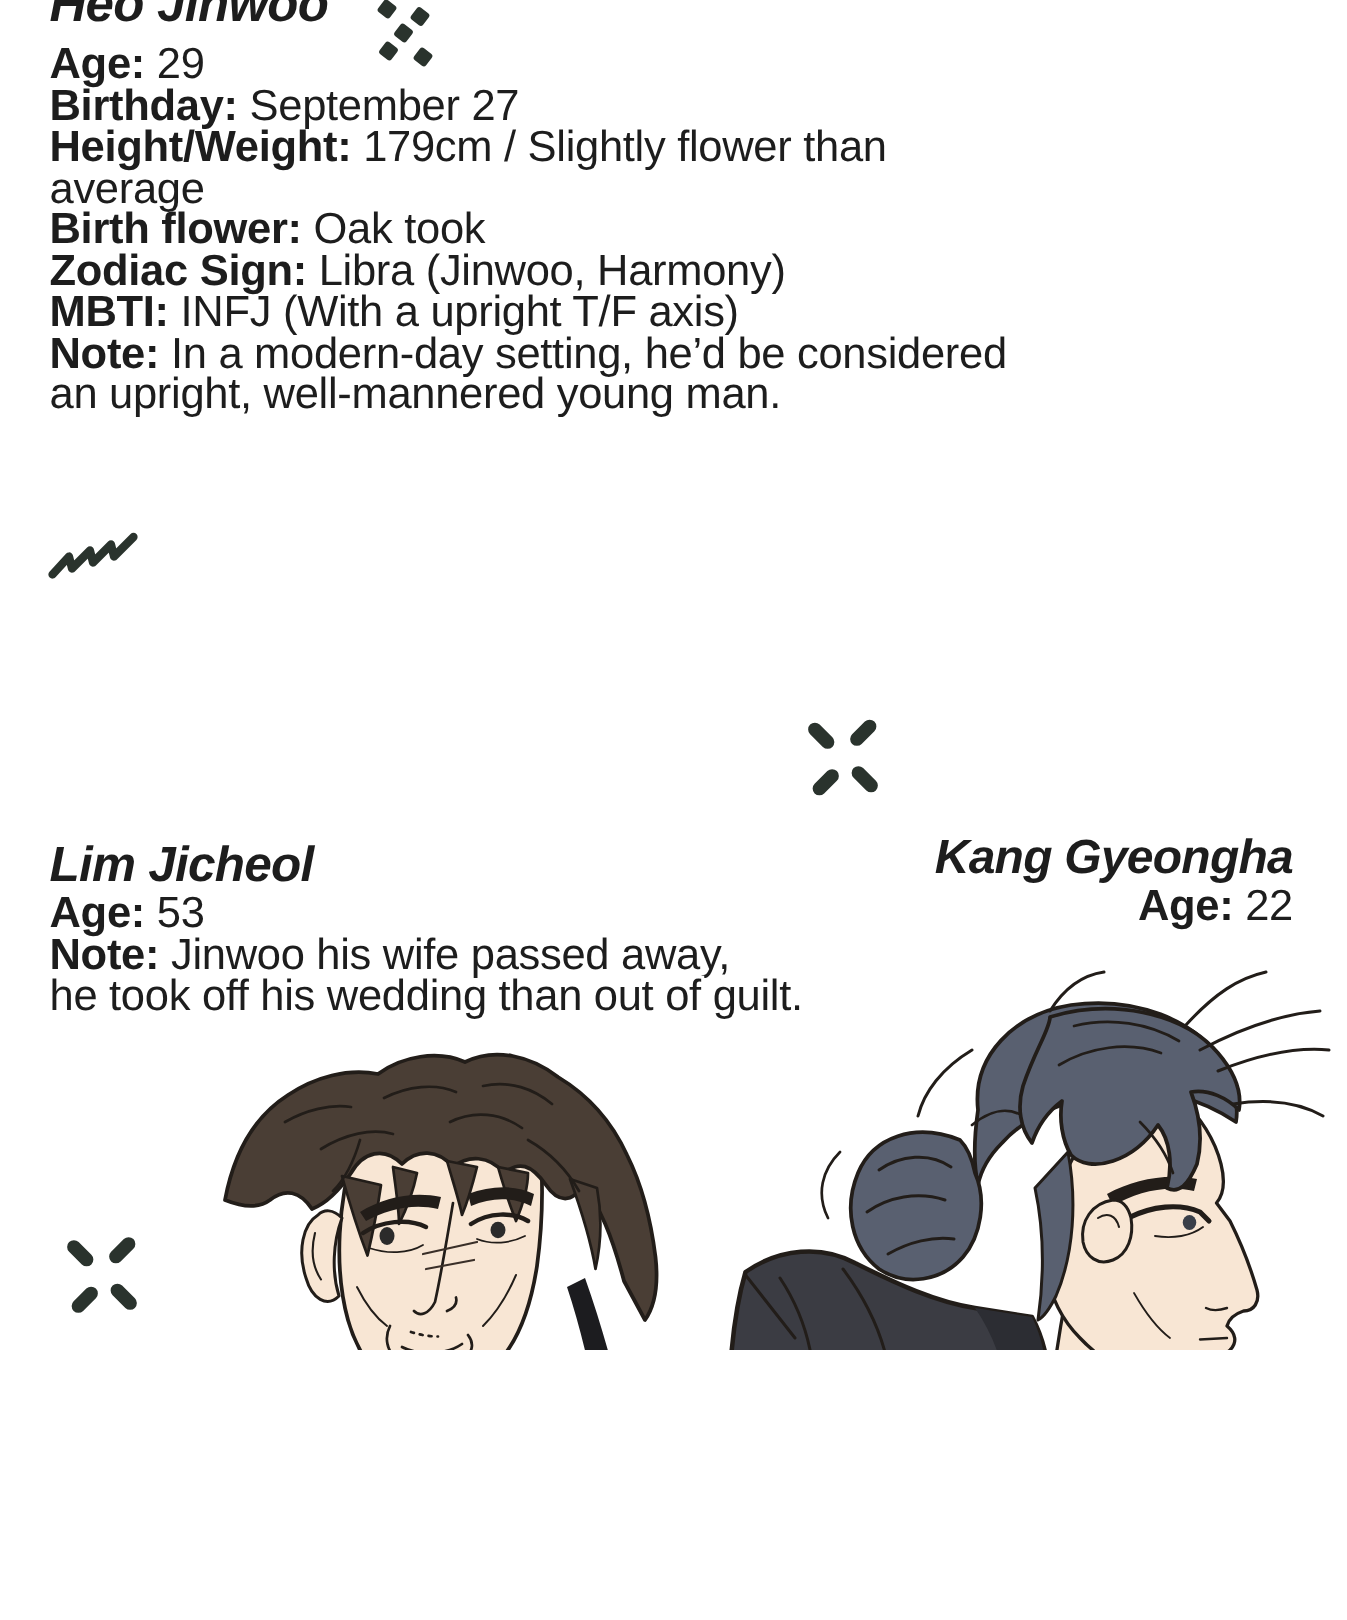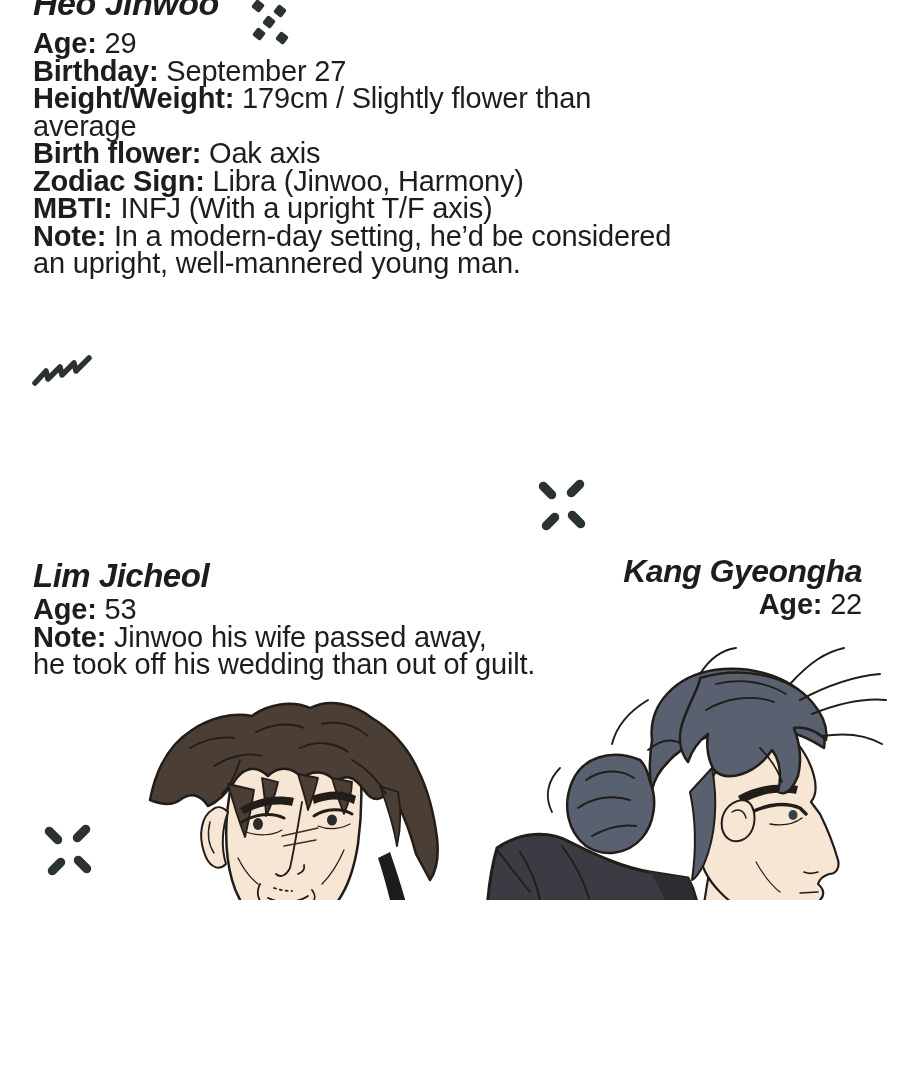--- a/index.html
+++ b/index.html
@@ -58,21 +58,21 @@
 <body>
 
 <div class="page">
 
   <section class="profile-top">
     <h1 class="char-name">Heo Jinwoo</h1>
     <div class="fields">
       <p class="field"><span class="lbl">Age:</span> <span>29</span></p>
       <p class="field"><span class="lbl">Birthday:</span> <span>September 27</span></p>
       <p class="field"><span class="lbl">Height/Weight:</span> <span>179cm / Slightly flower than average</span></p>
-      <p class="field"><span class="lbl">Birth flower:</span> <span>Oak axis</span></p>
+      <p class="field"><span class="lbl">Birth flower:</span> <span>Oak took</span></p>
       <p class="field"><span class="lbl">Zodiac Sign:</span> <span>Libra (Jinwoo, Harmony)</span></p>
       <p class="field"><span class="lbl">MBTI:</span> <span>INFJ (With a upright T/F axis)</span></p>
       <p class="field"><span class="lbl">Note:</span> <span>In a modern-day setting, he’d be considered</span></p>
       <p class="field"><span>an upright, well-mannered young man.</span></p>
     </div>
   </section>
 
   <div class="quincunx">
     <span></span>
       <span></span>

